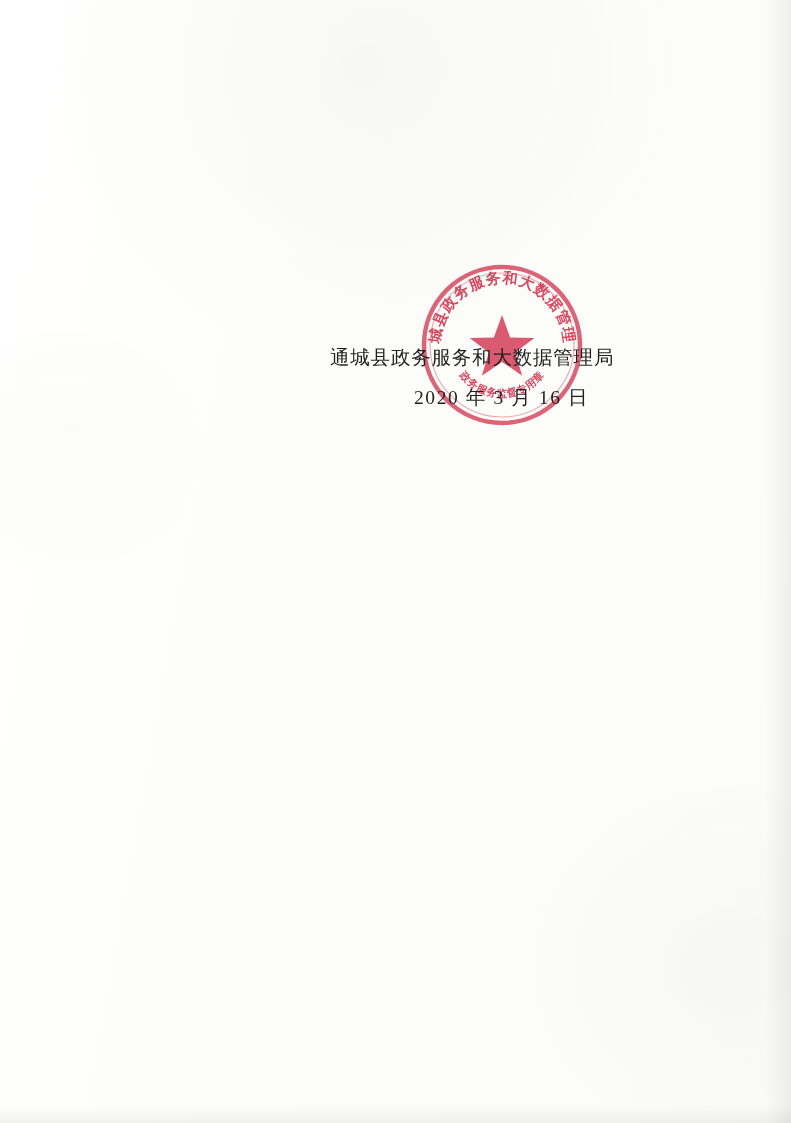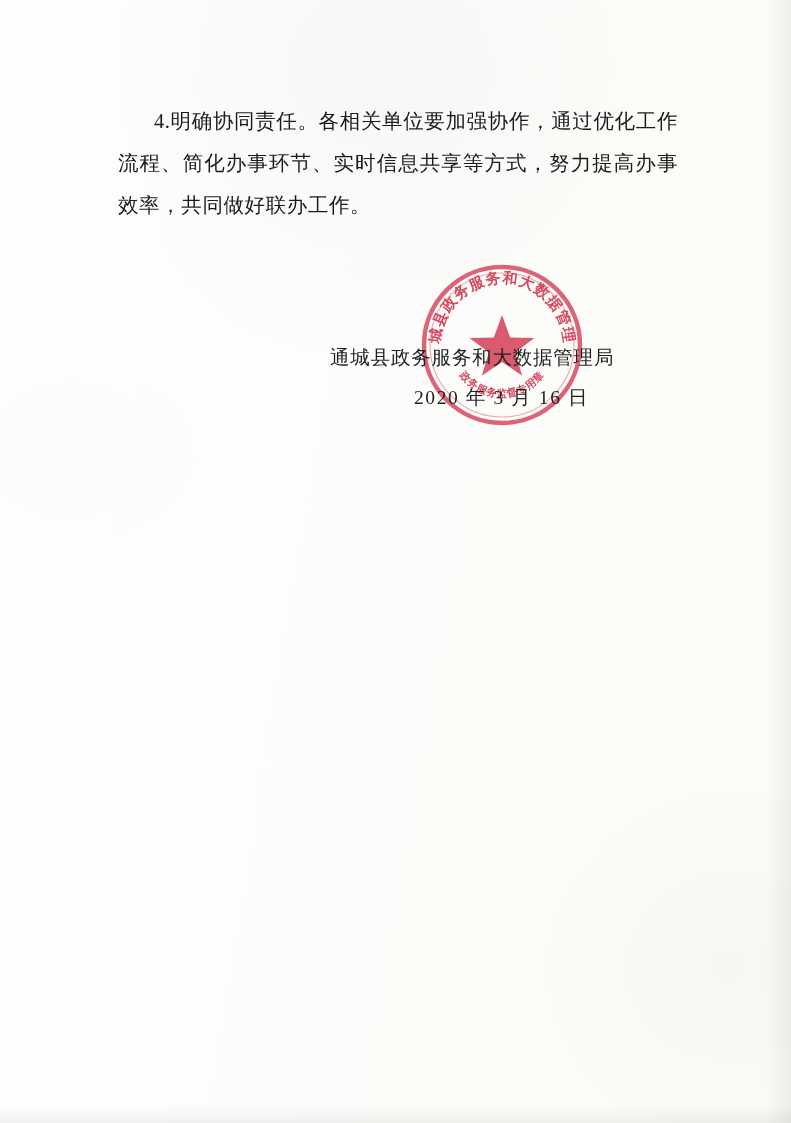--- a/index.html
+++ b/index.html
@@ -110,23 +110,20 @@
     font-weight: bold;
     fill: #d0304a;
     letter-spacing: 0.5px;
   }
 </style>
 </head>
 <body>
 
 <div class="page">
 
-  <div class="body-text">
-    <span class="indent"></span><span>4.明确协同责任。各相关单位要加强协作，通过优化工作流程、简化办事环节、实时信息共享等方式，努力提高办事效率，共同做好联办工作。</span>
-  </div>
 
   <div class="seal">
     <svg width="172" height="172" viewBox="0 0 172 172" xmlns="http://www.w3.org/2000/svg">
       <defs>
         <path id="arcTop" d="M 24,86 A 62,62 0 0 1 148,86"></path>
         <path id="arcBottom" d="M 34,86 A 52,52 0 0 0 138,86"></path>
       </defs>
       <circle cx="86" cy="86" r="78" fill="none" stroke="#d0304a" stroke-width="4.5" opacity="0.85"></circle>
       <circle cx="86" cy="86" r="72" fill="none" stroke="#d0304a" stroke-width="1.2" opacity="0.45"></circle>
 

